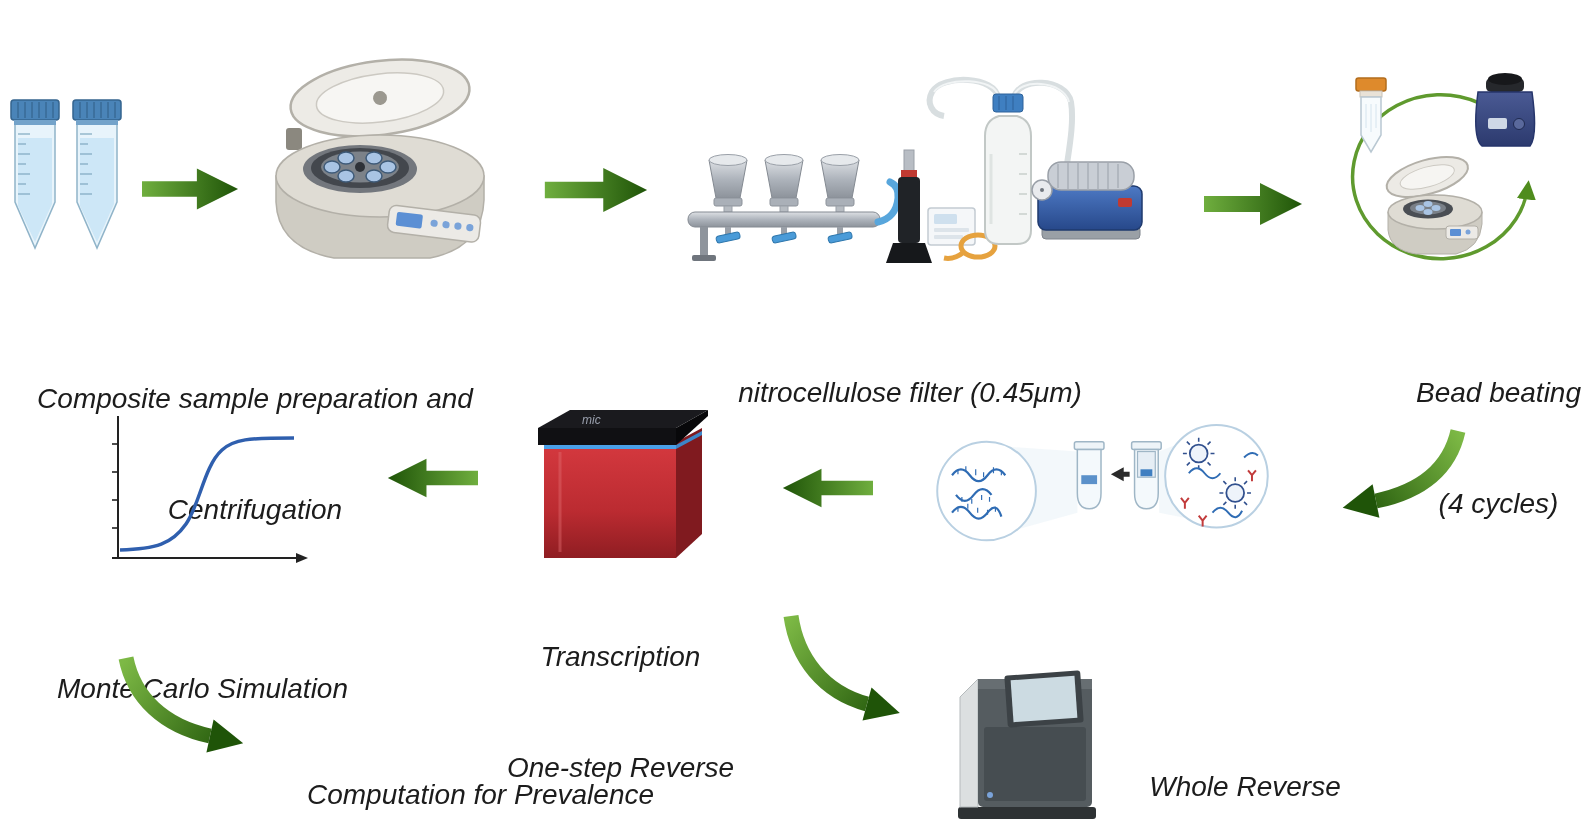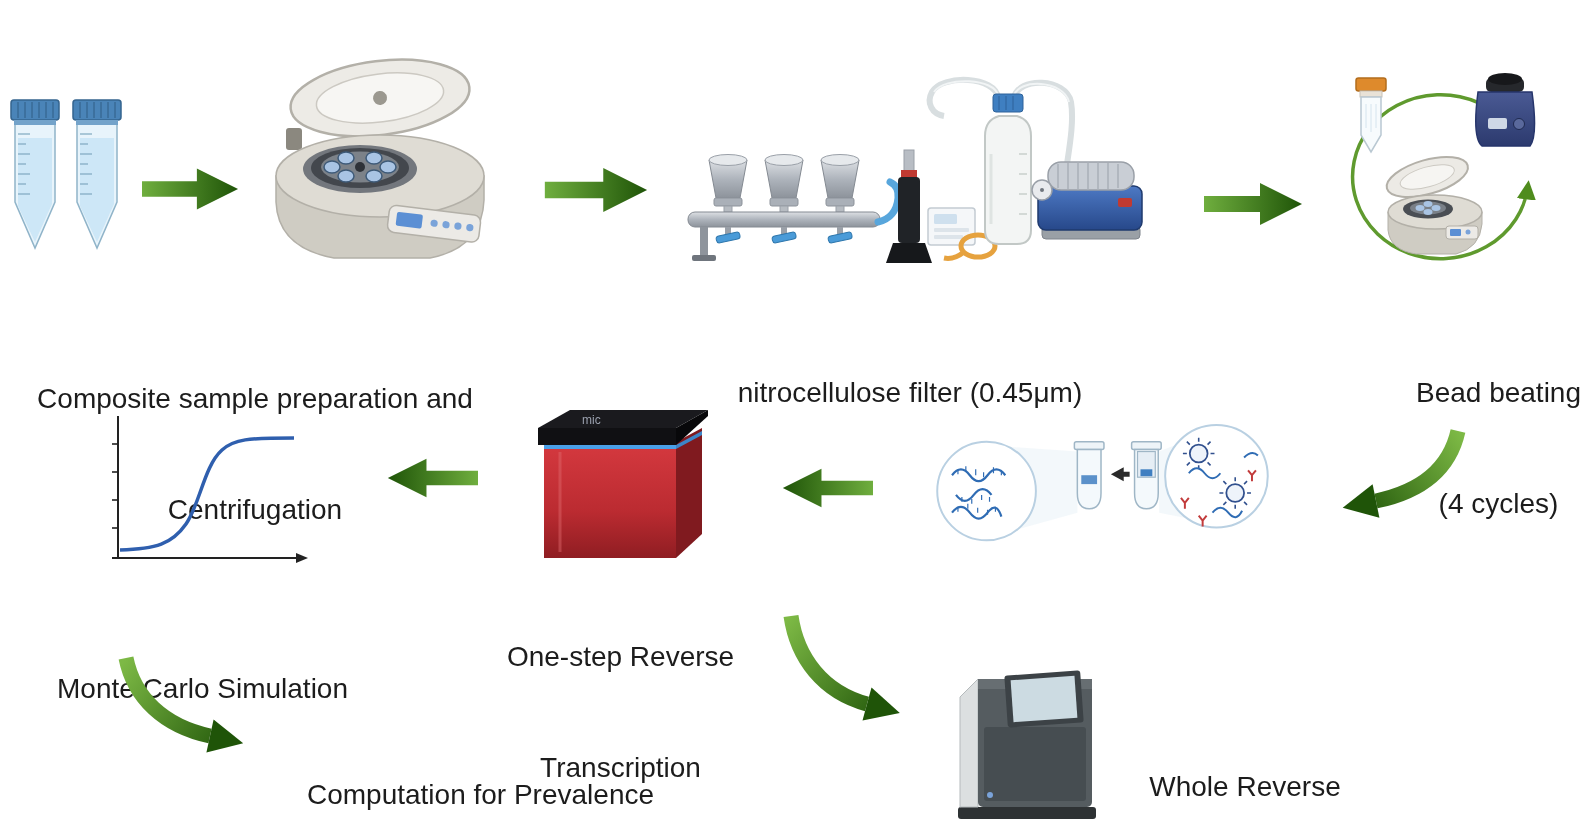--- a/index.html
+++ b/index.html
@@ -2,21 +2,21 @@
 <html style="--bg: #ffffff; --text: #1c1c1c; --arrow-dark: #1f5408; --arrow-light: #6fae3e;"><head>
 <meta charset="utf-8">
 <style>
   :root{
     --bg:#ffffff; --text:#1c1c1c;
     --arrow-dark:#1f5408; --arrow-light:#6fae3e;
   }
   html,body{margin:0;padding:0;background:var(--bg);}
   .figure{
     position:relative;width:1582px;height:834px;background:var(--bg);
-    font-family:"Liberation Sans", sans-serif;color:var(--text);overflow:hidden;
+    font-family:"Liberation Sans", sans-serif;color:var(--text);overflow:hidden;font-style:italic;
   }
   .icon{position:absolute;}
   .icon svg{width:100%;height:100%;display:block;}
   .step-label{
     position:absolute;text-align:center;font-size:28px;line-height:37px;
     color:var(--text);white-space:pre-wrap;
   }
 </style>
 </head>
 <body>
@@ -352,22 +352,22 @@
       <rect x="14" y="47" width="132" height="4" fill="#4aa0e8"></rect>
       <polygon points="146,47 172,33 172,37 146,51" fill="#3d86c8"></polygon>
       <polygon points="8,30 146,30 178,12 40,12" fill="#1a1a1e"></polygon>
       <polygon points="8,30 146,30 146,47 8,47" fill="#101013"></polygon>
       <polygon points="146,30 178,12 178,18 146,47" fill="#08080a"></polygon>
       <text x="52" y="26" font-size="12" fill="#9aa0ae" font-family="Liberation Sans, sans-serif">mic</text>
       <path d="M30,54 v100" stroke="#e06a6e" stroke-width="3" opacity="0.45"></path>
     </svg>
   </div>
   <div class="step-label" style="left:498px;top:564px;width:245px">
+    <div>Transcription</div>
     <div>One-step Reverse</div>
-    <div>Transcription</div>
     
   </div>
 
   <div class="icon" style="left:386px;top:456px;width:92px;height:44px">
     <svg viewBox="0 0 100 46">
         <polygon points="100,15 44,15 44,2 2,23 44,44 44,31 100,31" fill="url(#gradL)"></polygon>
       </svg>
   </div>
 
   <div class="icon" style="left:98px;top:408px;width:212px;height:168px">

